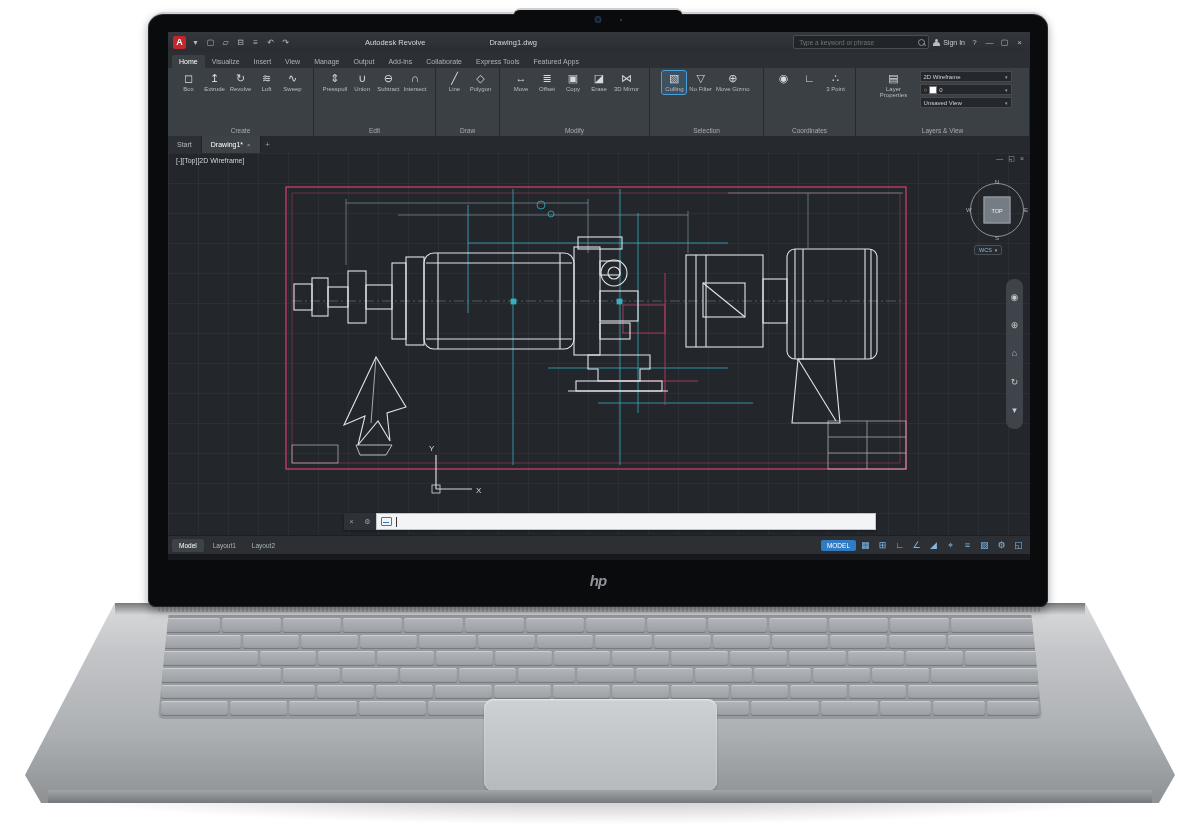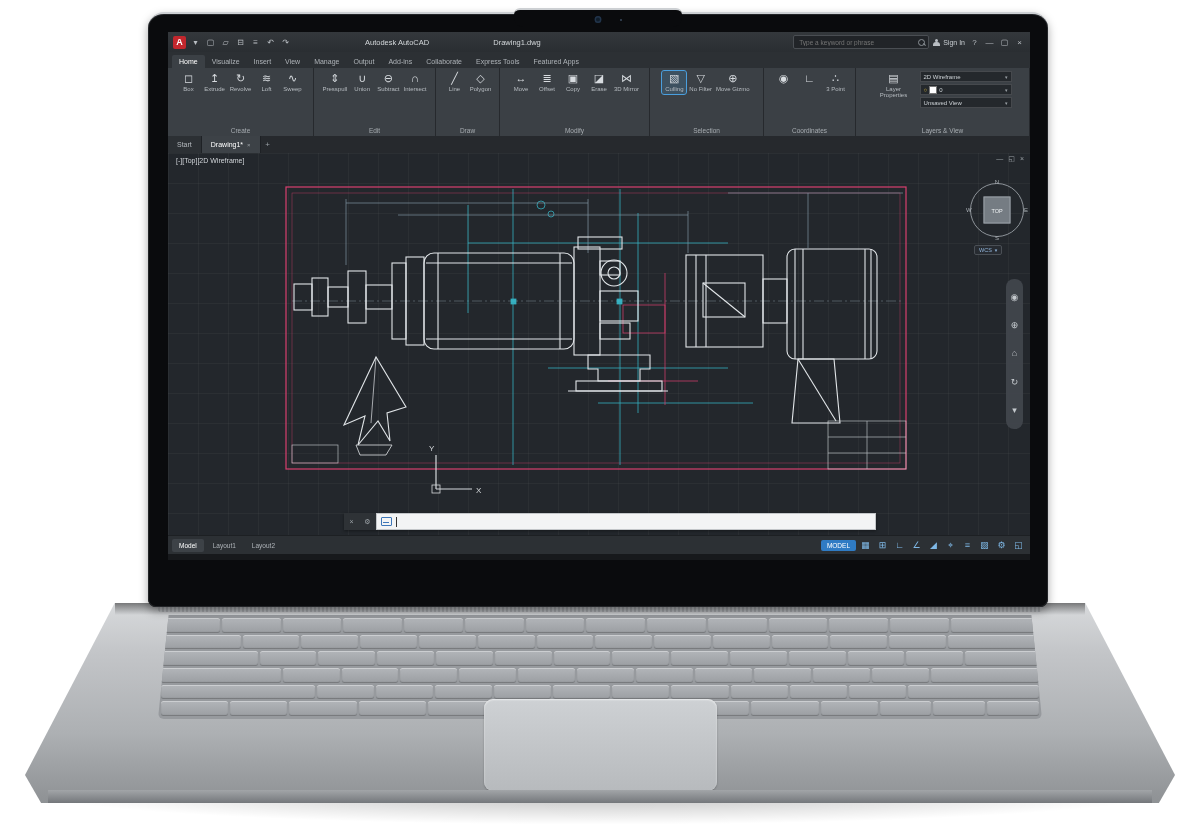--- a/index.html
+++ b/index.html
@@ -205,33 +205,34 @@
       </div>
     <div class="trackpad"></div>
     <div class="frontlip"></div>
   </div>
 
   <div class="lid">
     <div class="notch">
       <div class="cam"></div>
       <div class="camdot"></div>
     </div>
+    <div class="hp-logo">hp</div>
 
     <div class="screen">
 
       <div class="titlebar">
         <div class="alogo">A</div>
         <span class="qa">▾</span>
         <span class="qa">▢</span>
         <span class="qa">▱</span>
         <span class="qa">⊟</span>
         <span class="qa">≡</span>
         <span class="qa">↶</span>
         <span class="qa">↷</span>
-        <span class="tb-title" style="margin-left:70px">Autodesk AutoCAD</span>
+        <span class="tb-title" style="margin-left:70px">Autodesk Revolve</span>
         <span class="tb-title" style="margin-left:60px">Drawing1.dwg</span>
         <div class="search" style="margin-left:auto">
           <input placeholder="Type a keyword or phrase" style="">
           <div class="mag"></div>
         </div>
         <div class="signin">
           <div class="person"></div>
           <span>Sign In</span>
         </div>
         <span class="qa">?</span>

